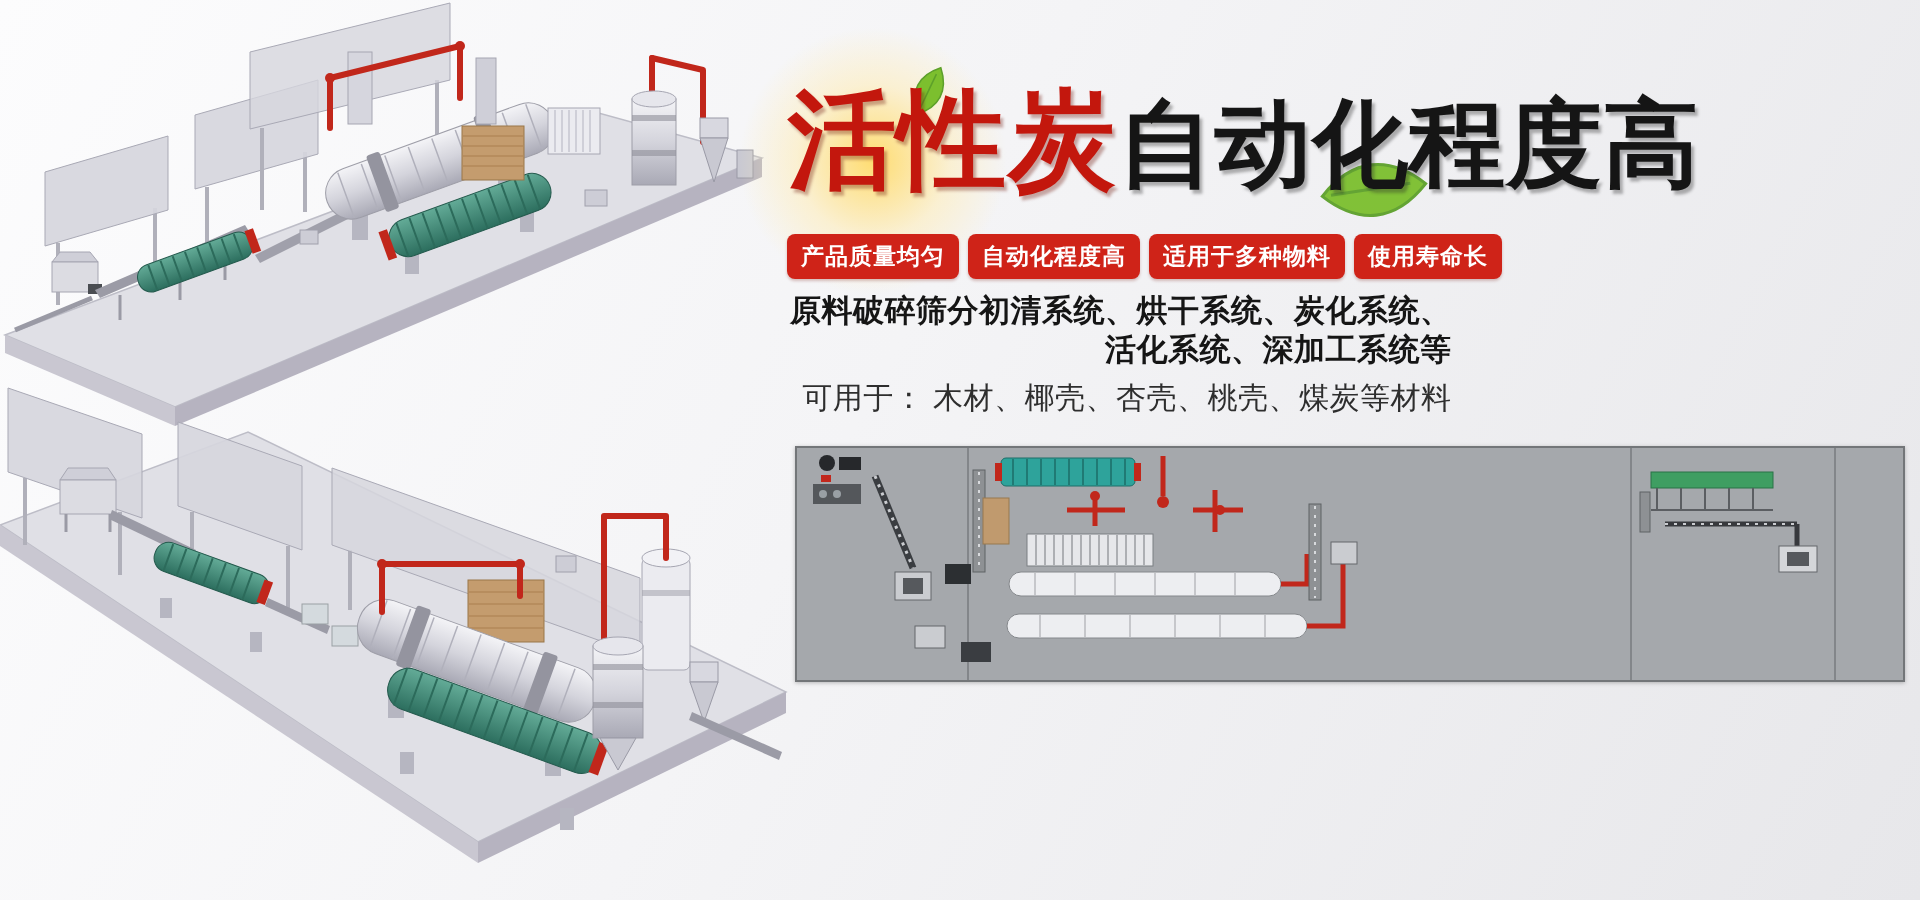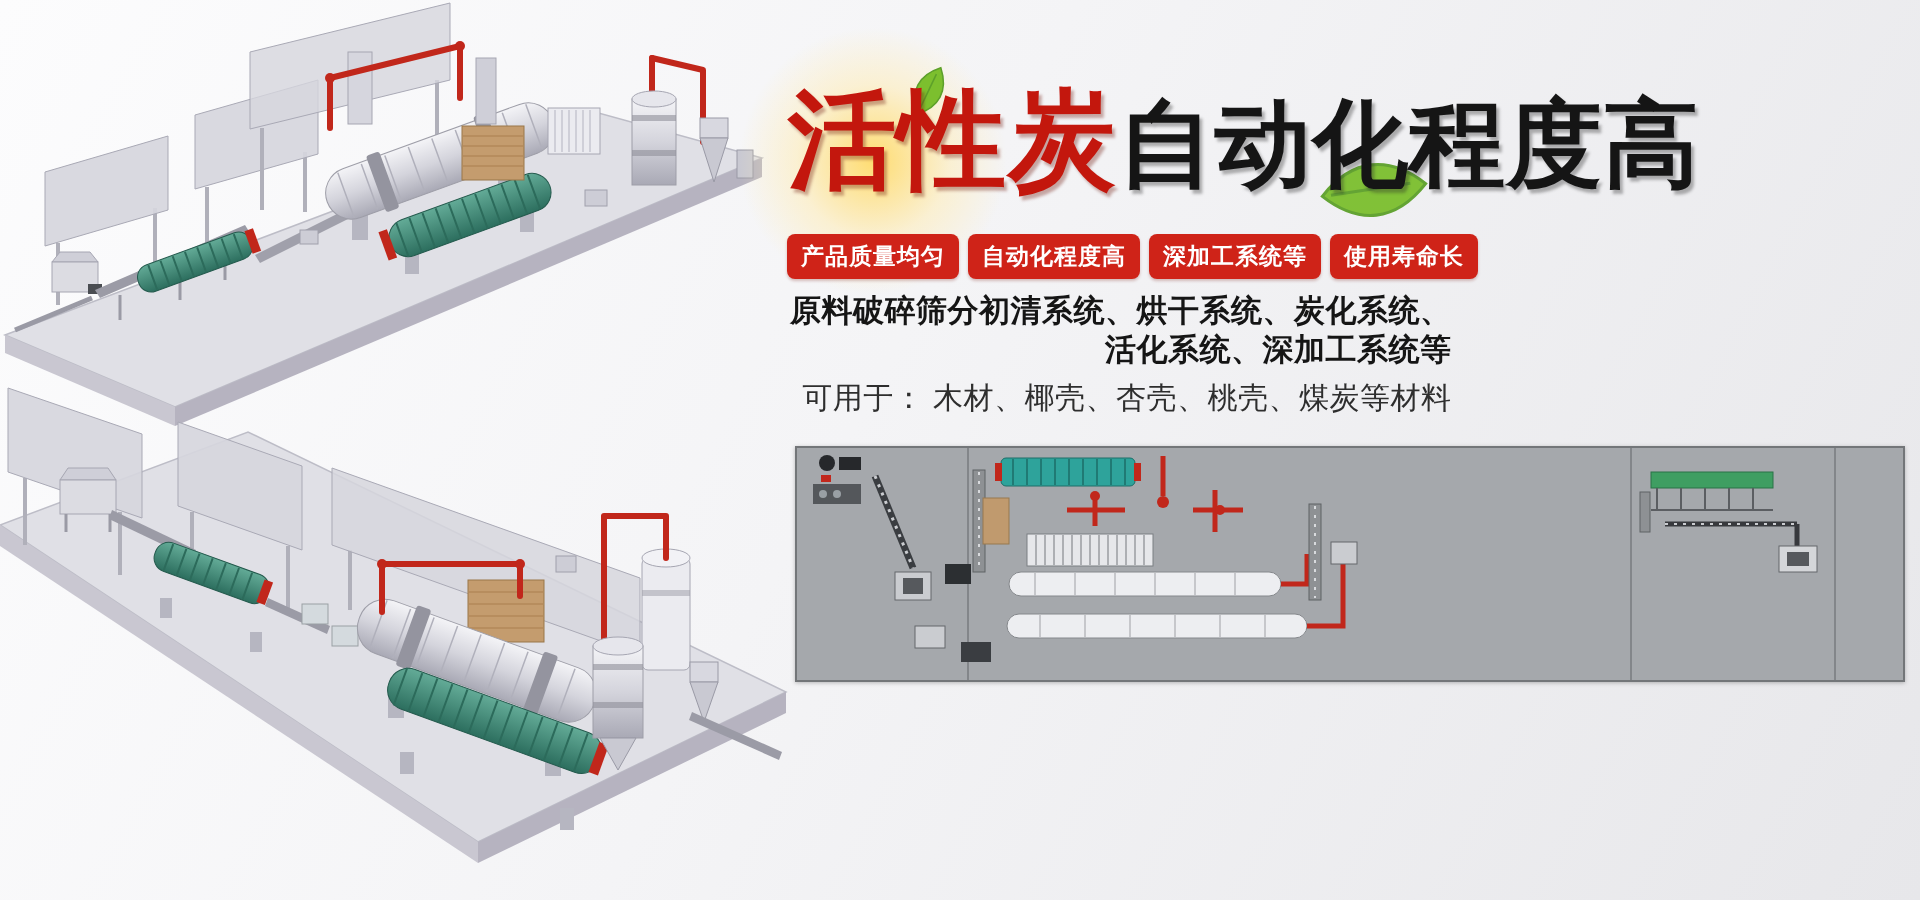--- a/index.html
+++ b/index.html
@@ -246,21 +246,21 @@
     <svg class="leaf leaf-2" viewBox="0 0 60 60">
       <path d="M6,54 C6,22 24,6 54,6 C54,38 36,54 6,54 Z" fill="#7cbf2e" stroke="#5da02a" stroke-width="2"></path>
       <path d="M10,50 L46,12" stroke="#5da02a" stroke-width="2" fill="none"></path>
     </svg>
     <span class="t-red">活性炭</span><span class="t-dark">自动化程度高</span>
   </div>
 
   <div class="badges">
     <span class="badge">产品质量均匀</span>
     <span class="badge">自动化程度高</span>
-    <span class="badge">深加工系统等</span>
+    <span class="badge">适用于多种物料</span>
     <span class="badge">使用寿命长</span>
   </div>
 
   <div class="desc">
     <div class="desc-bold">原料破碎筛分初清系统、烘干系统、炭化系统、</div>
     <div class="desc-bold">活化系统、深加工系统等</div>
     <div class="desc-light">可用于： 木材、椰壳、杏壳、桃壳、煤炭等材料</div>
   </div>
 
   <div class="layout-diagram">

